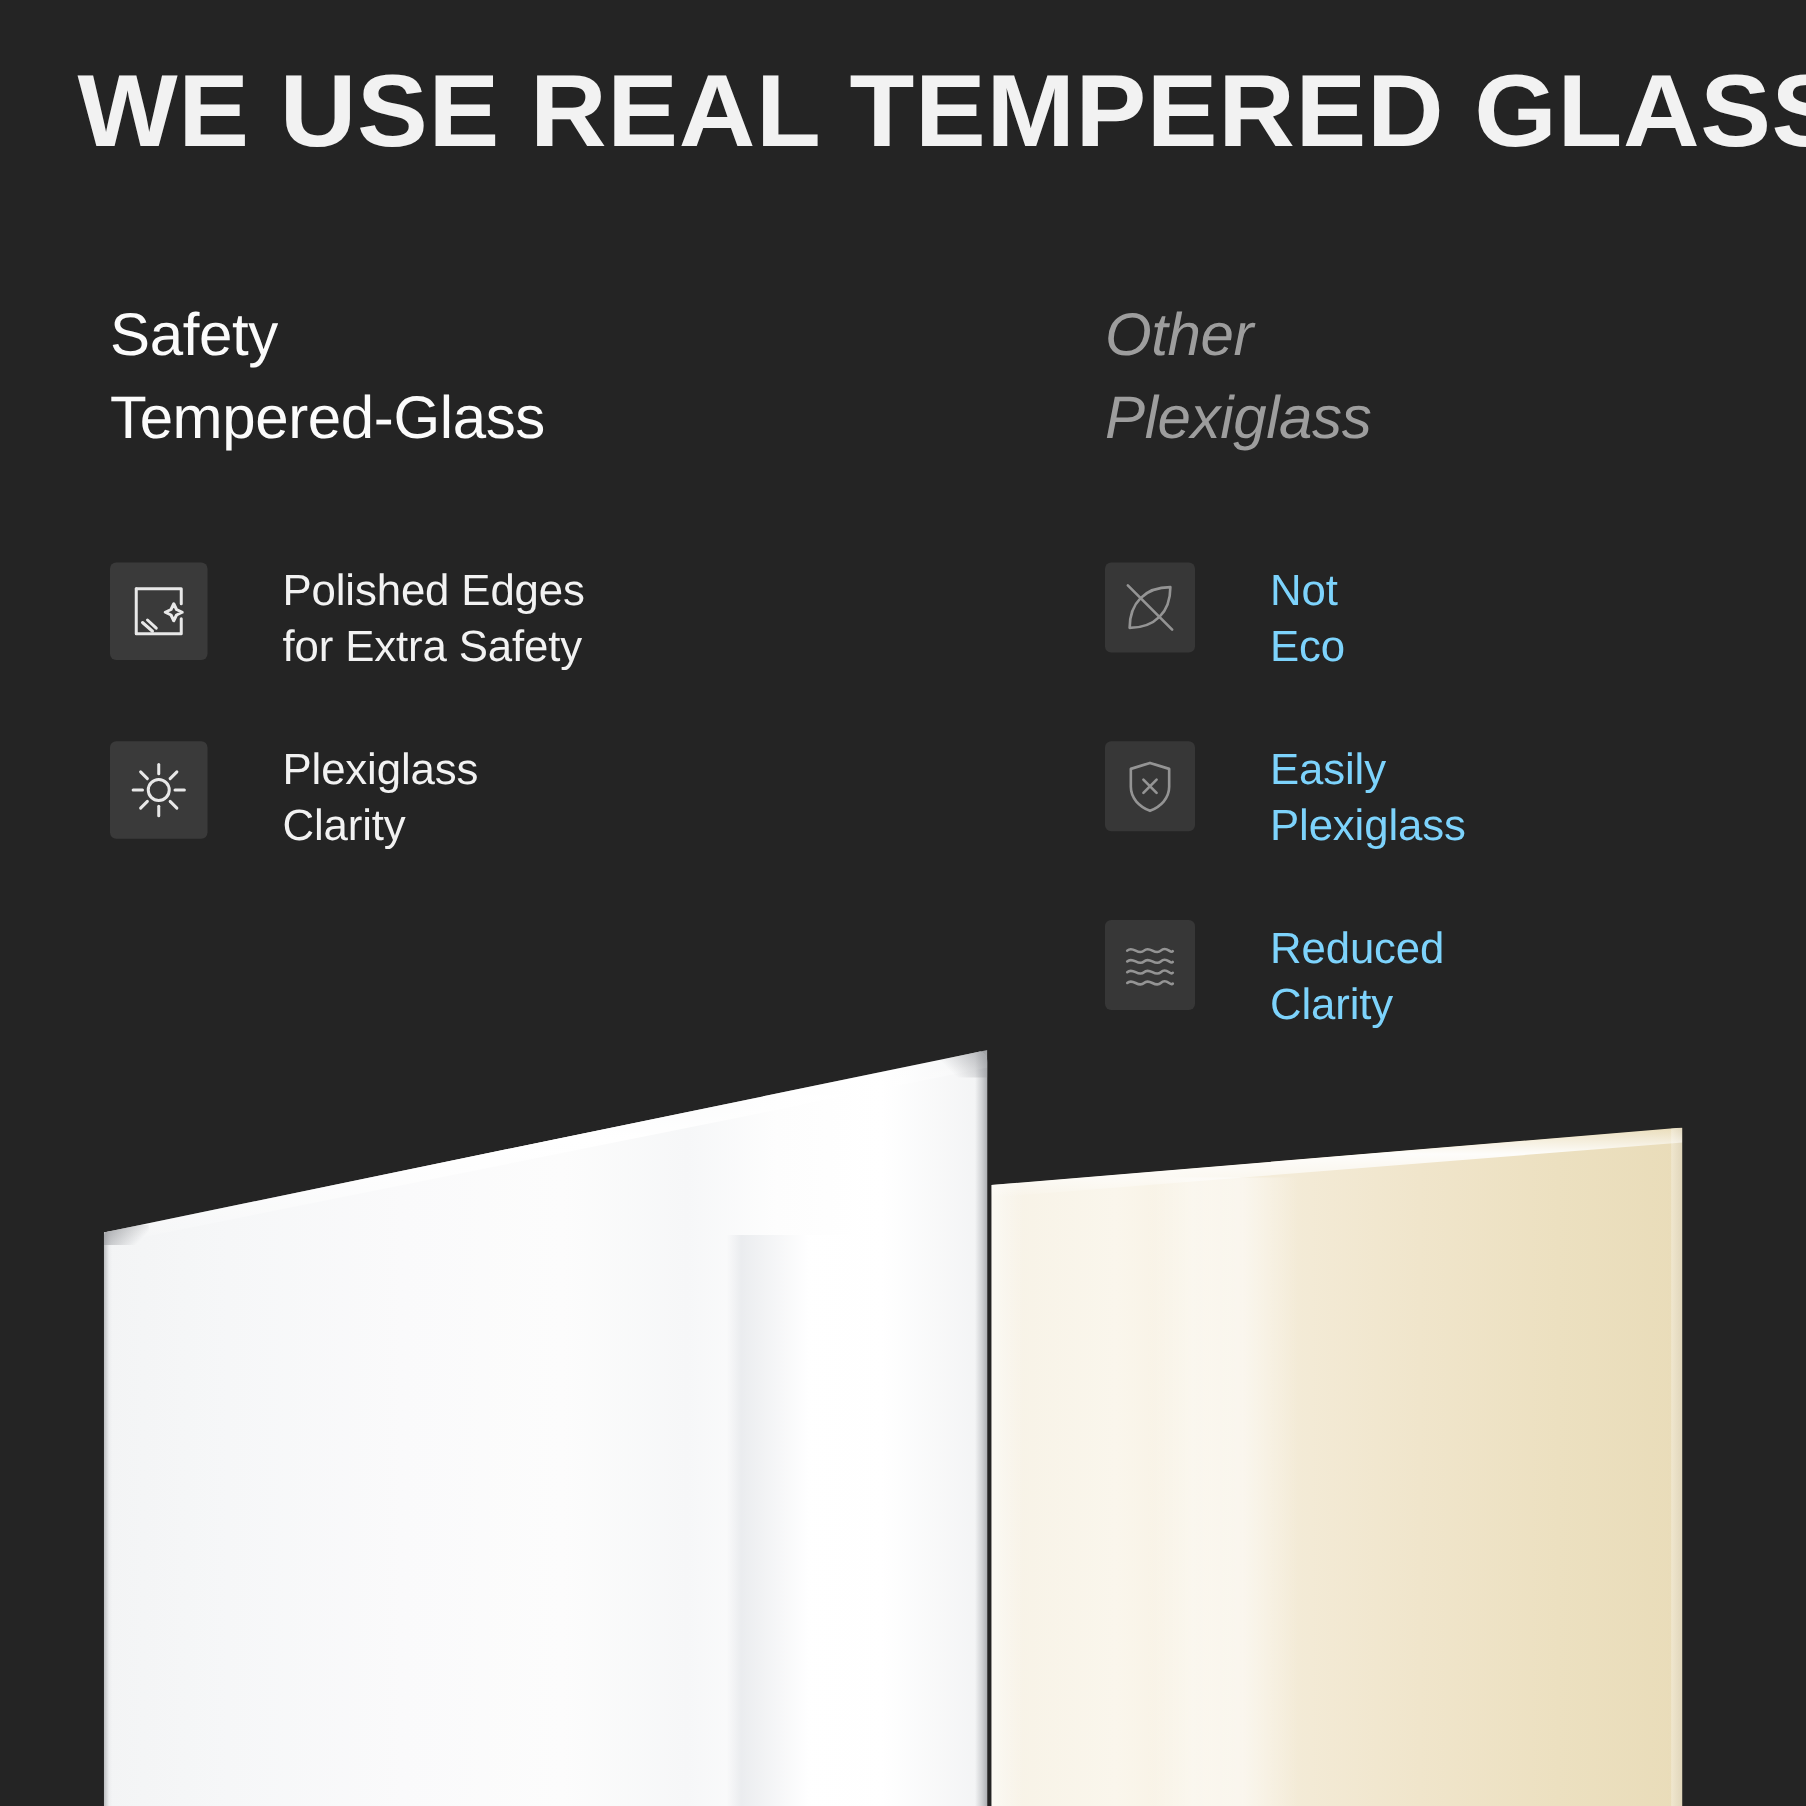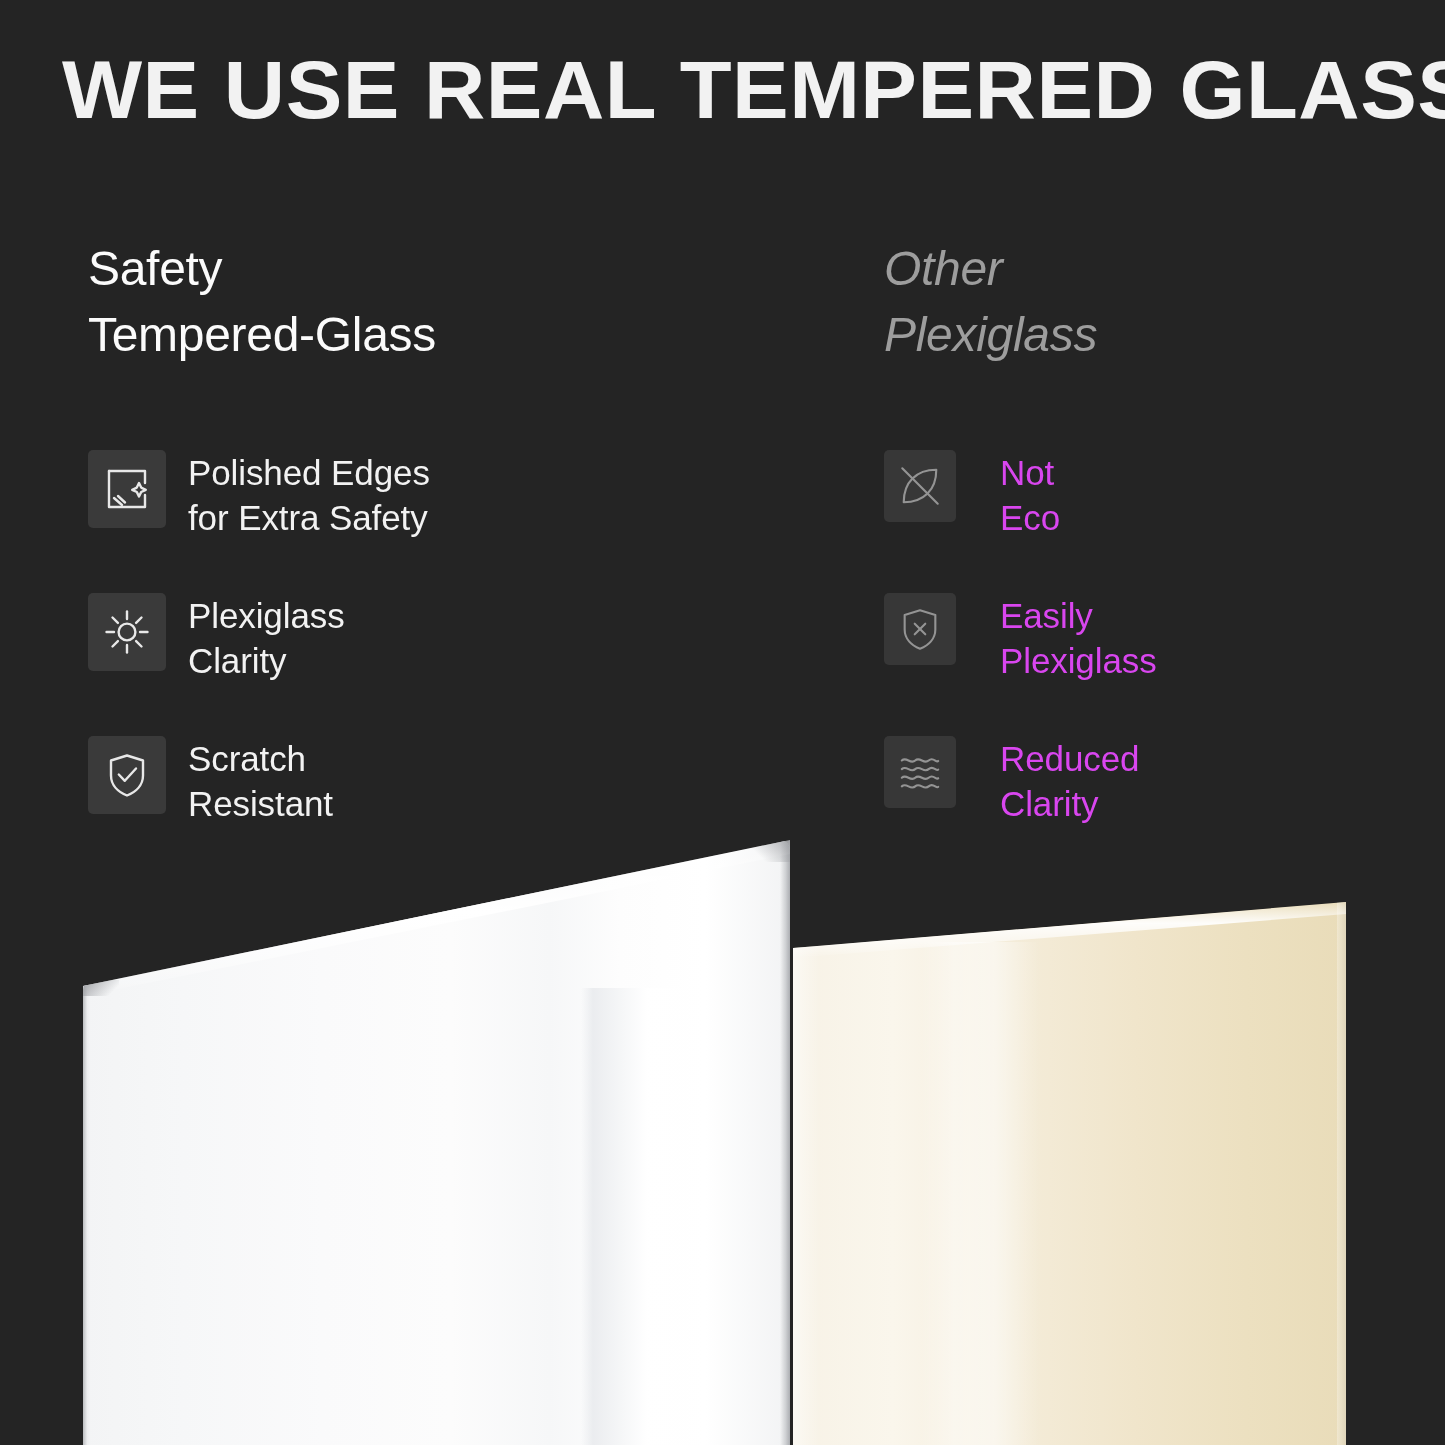--- a/index.html
+++ b/index.html
@@ -78,25 +78,25 @@
     width: 72px;
     height: 72px;
     background: #373737;
   }
   .icon-tile svg { display: block; }
   .feature-label {
     font-size: 35px;
     line-height: 45px;
     letter-spacing: -0.1px;
     white-space: pre-line;
-    margin-left: 22px;
+    margin-left: 60px;
     margin-top: 2px;
   }
   .column.left  .feature-label { color: #f2f2f2; }
-  .column.right .feature-label { color: #d946ef; margin-left: 44px; }
+  .column.right .feature-label { color: #7dd3fc; margin-left: 60px; }
 
   
   .panels {
     position: absolute;
     left: 0;
     top: 840px;
     width: 1445px;
     height: 605px;
     overflow: hidden;
   }
@@ -285,30 +285,20 @@
             <path d="M9.5 9.5 L14.9 14.9"></path>
               <path d="M33.1 33.1 L38.5 38.5"></path>
             <path d="M38.5 9.5 L33.1 14.9"></path>
               <path d="M14.9 33.1 L9.5 38.5"></path>
           </svg>
         </div>
         <div class="feature-label">Plexiglass
 Clarity</div>
       </div>
 
-      <div class="feature-row">
-        <div class="icon-tile">
-          <svg width="48" height="48" viewBox="0 0 48 48" fill="none" stroke="#e8e8e8" stroke-width="2.4" stroke-linecap="round" stroke-linejoin="round">
-            <path d="M24 4.5 L40 9.5 V24.5 C40 34 33 41 24 44.5 C15 41 8 34 8 24.5 V9.5 Z"></path>
-            <path d="M15.8 23.5 L21.8 29.8 L33 17.5"></path>
-          </svg>
-        </div>
-        <div class="feature-label">Scratch
-Resistant</div>
-      </div>
 
     </div>
   </div>
 
   <div class="column right">
     <div class="col-title">Other
 Plexiglass</div>
 
     <div class="features">
 

